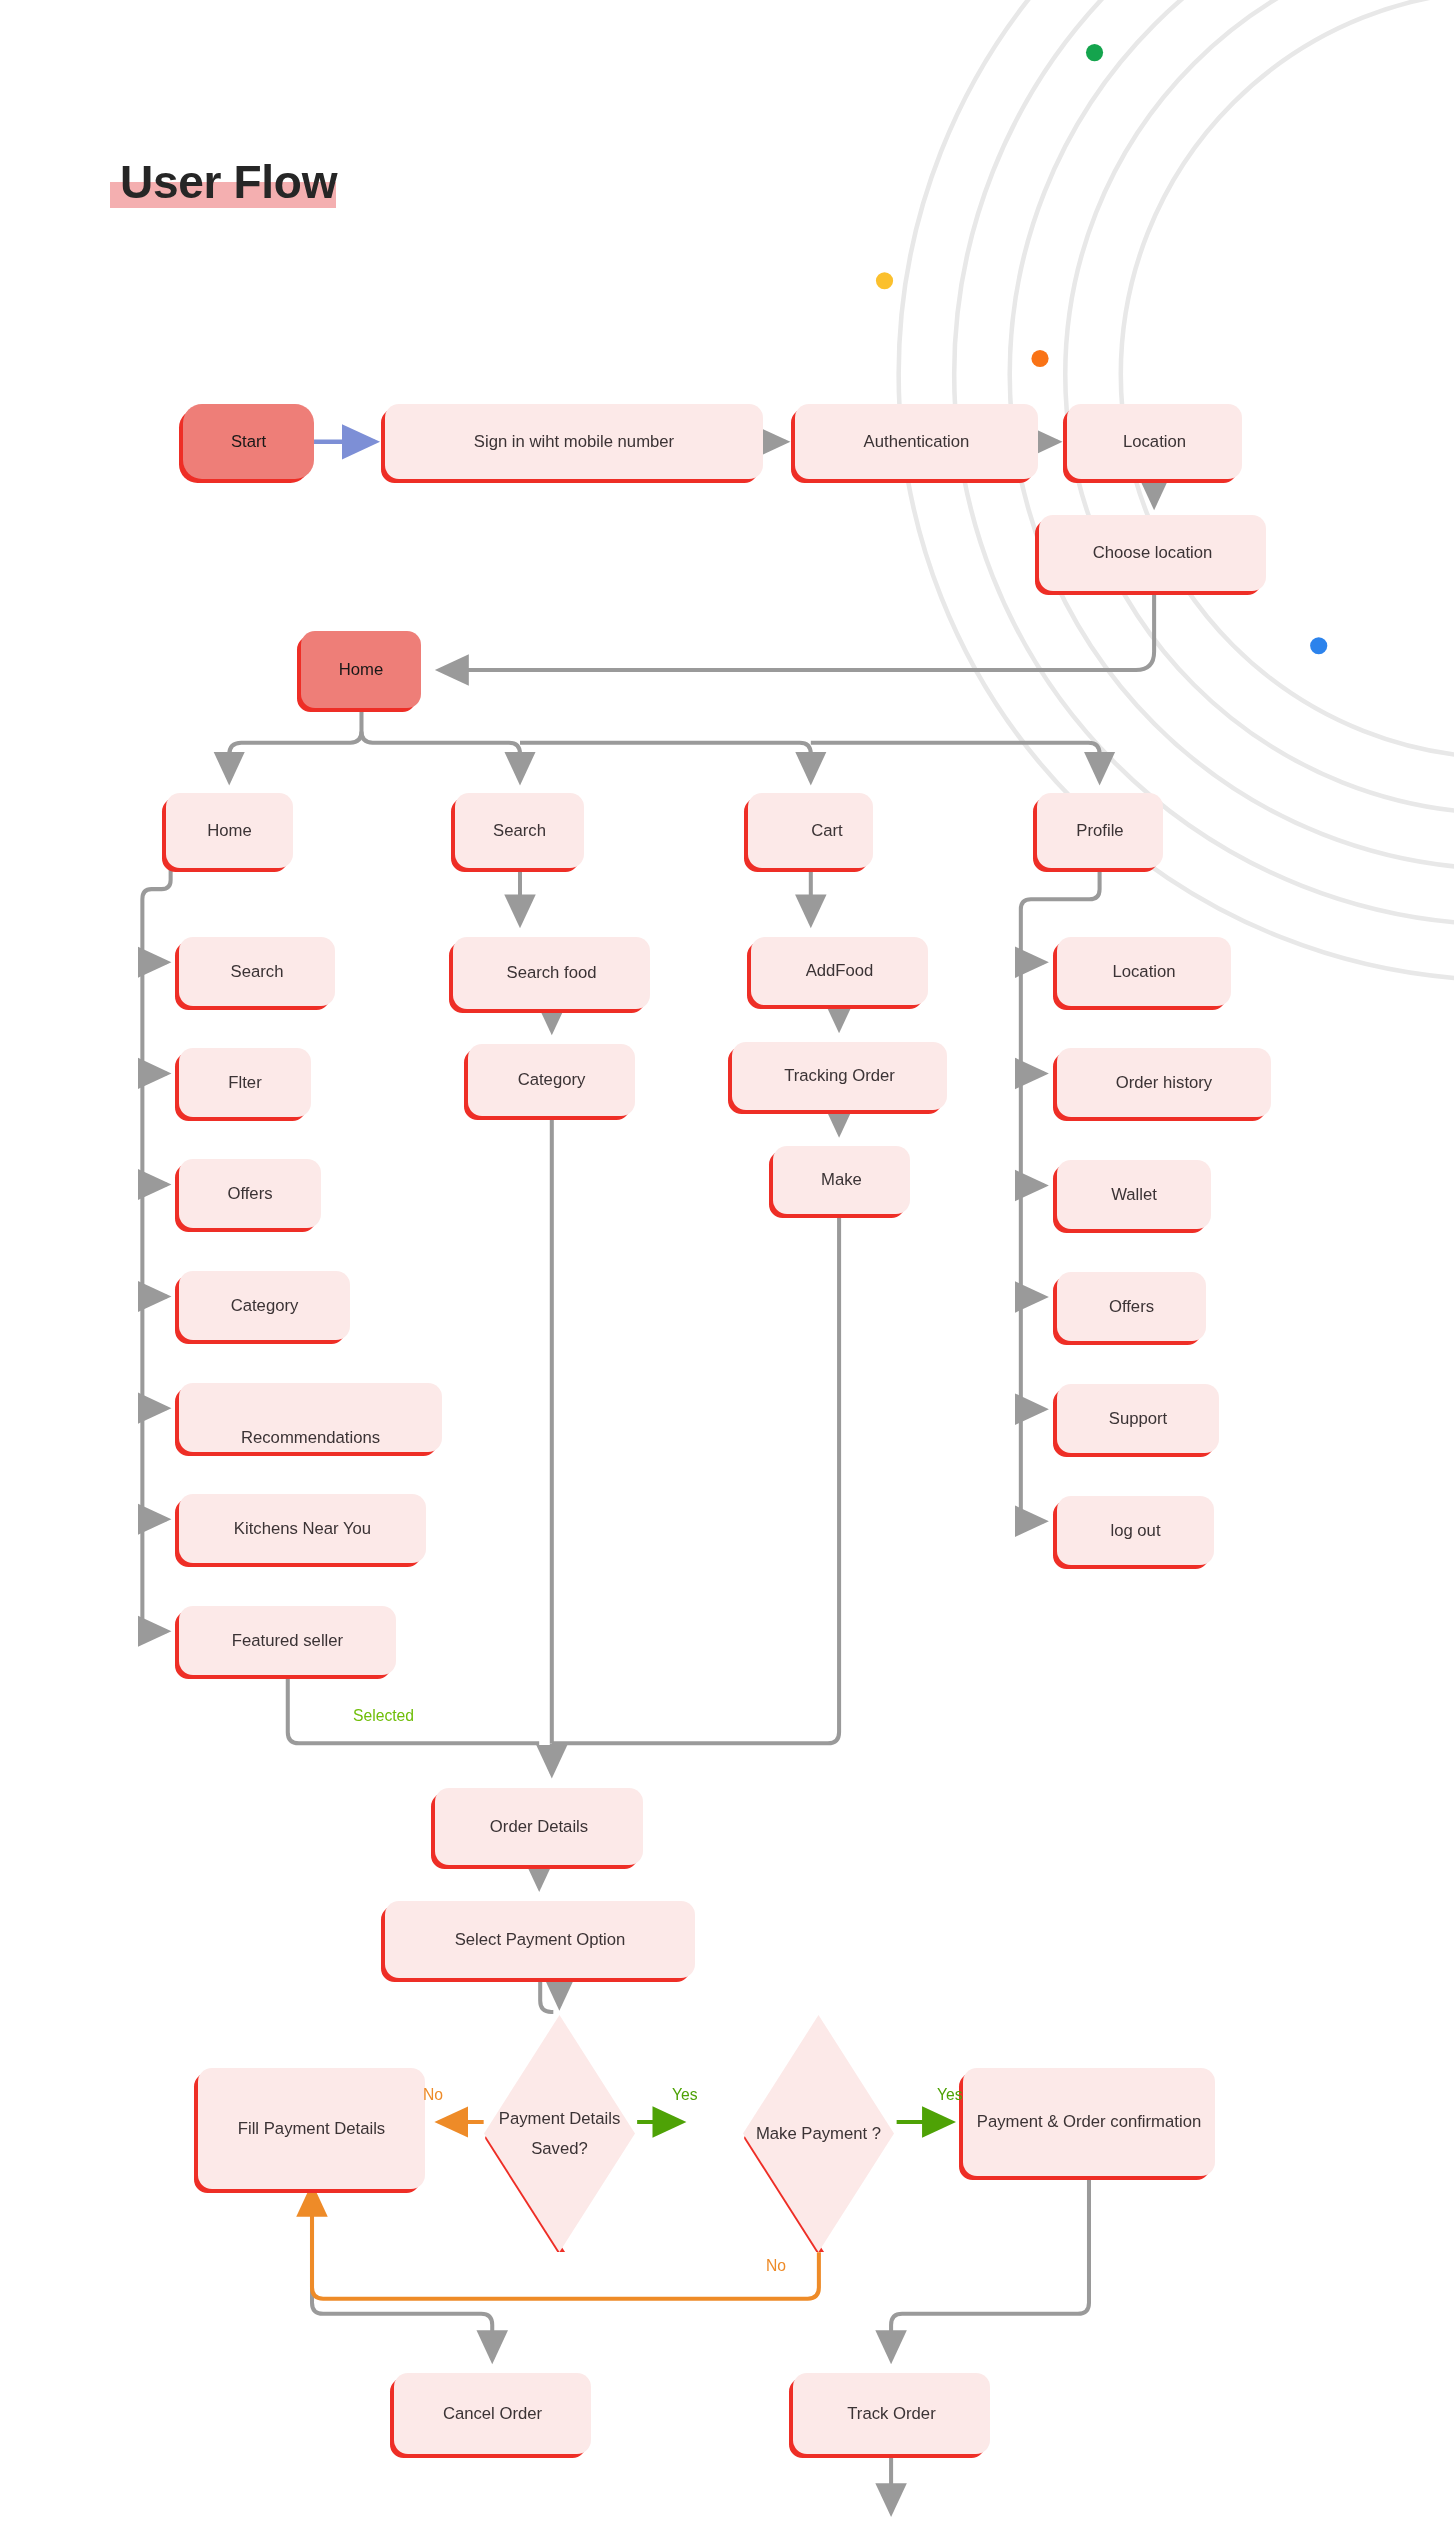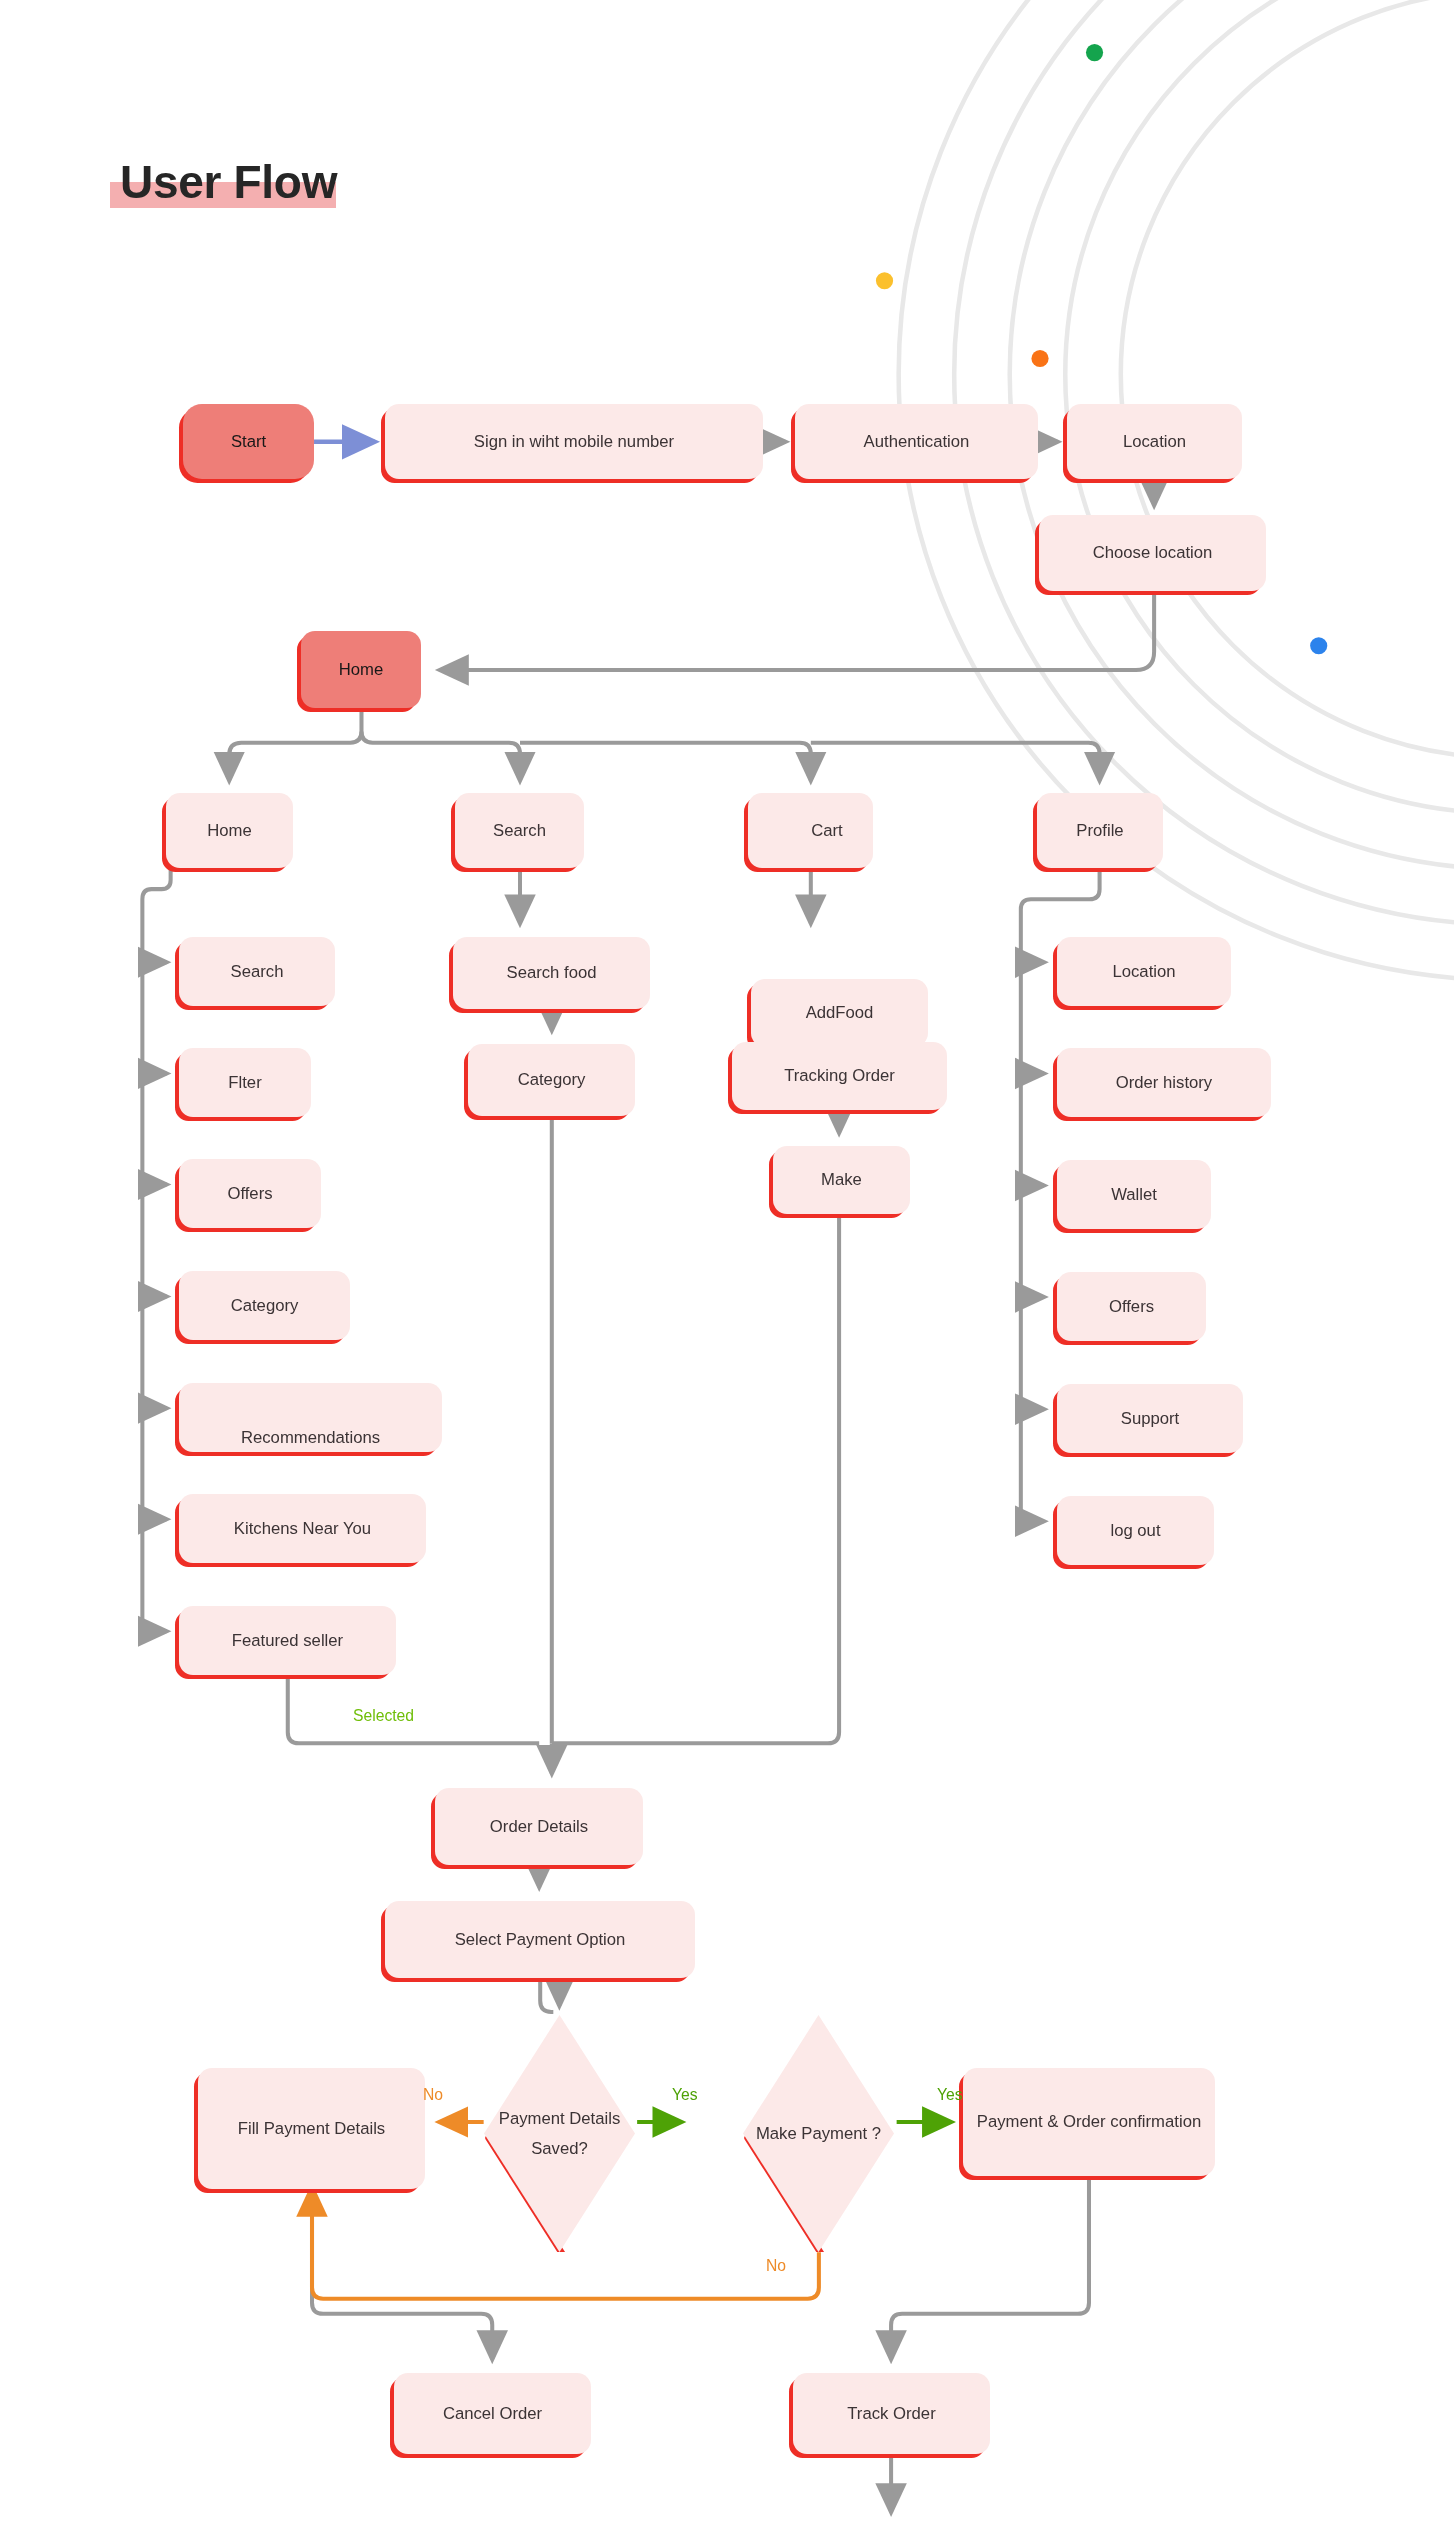--- a/index.html
+++ b/index.html
@@ -272,42 +272,42 @@
       </div>
       <div class="node" style="left: 179px; top: 1606px; width: 217px; height: 69px;">
         <span class="label">Featured seller</span>
       </div>
       <div class="node" style="left: 453px; top: 937px; width: 197px; height: 72px;">
         <span class="label">Search food</span>
       </div>
       <div class="node" style="left: 468px; top: 1044px; width: 167px; height: 72px;">
         <span class="label">Category</span>
       </div>
-      <div class="node" style="left: 751px; top: 937px; width: 177px; height: 68px; margin-top: 42px;">
+      <div class="node" style="left: 751px; top: 937px; width: 177px; height: 68px;">
         <span class="label">AddFood</span>
       </div>
       <div class="node" style="left: 732px; top: 1042px; width: 215px; height: 68px;">
         <span class="label">Tracking Order</span>
       </div>
       <div class="node" style="left: 773px; top: 1146px; width: 137px; height: 68px;">
         <span class="label">Make</span>
       </div>
       <div class="node" style="left: 1057px; top: 937px; width: 174px; height: 69px;">
         <span class="label">Location</span>
       </div>
       <div class="node" style="left: 1057px; top: 1048px; width: 214px; height: 69px;">
         <span class="label">Order history</span>
       </div>
       <div class="node" style="left: 1057px; top: 1160px; width: 154px; height: 69px;">
         <span class="label">Wallet</span>
       </div>
       <div class="node" style="left: 1057px; top: 1272px; width: 149px; height: 69px;">
         <span class="label">Offers</span>
       </div>
-      <div class="node" style="left: 1057px; top: 1384px; width: 186px; height: 69px;">
+      <div class="node" style="left: 1057px; top: 1384px; width: 162px; height: 69px;">
         <span class="label">Support</span>
       </div>
       <div class="node" style="left: 1057px; top: 1496px; width: 157px; height: 69px;">
         <span class="label">log out</span>
       </div>
       <div class="node" style="left: 435px; top: 1788px; width: 208px; height: 77px;">
         <span class="label">Order Details</span>
       </div>
       <div class="node" style="left: 385px; top: 1901px; width: 310px; height: 77px;">
         <span class="label">Select Payment Option</span>

